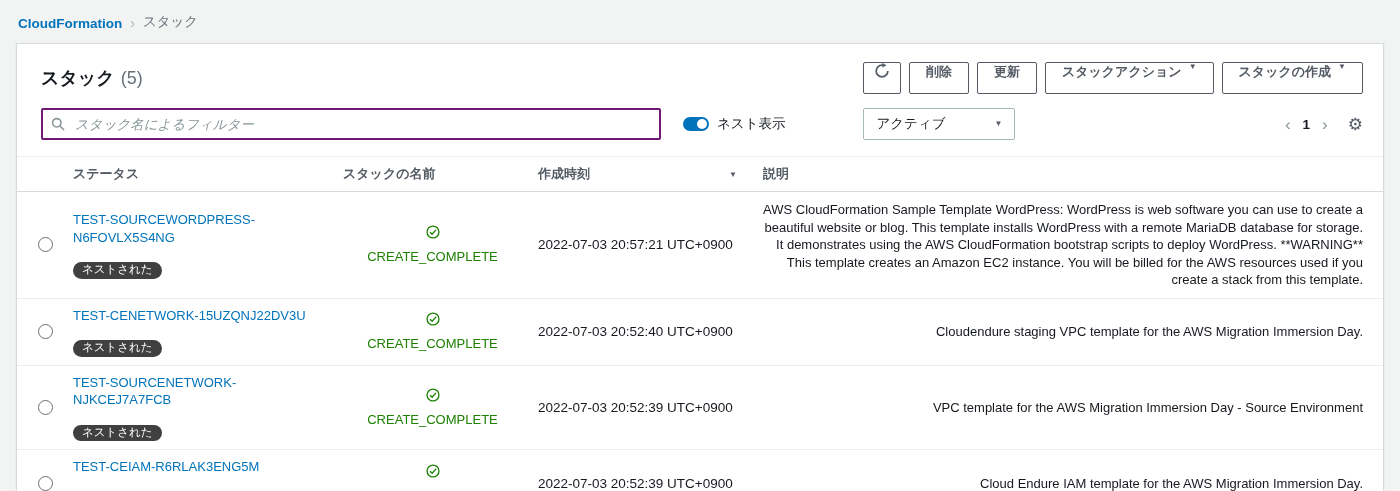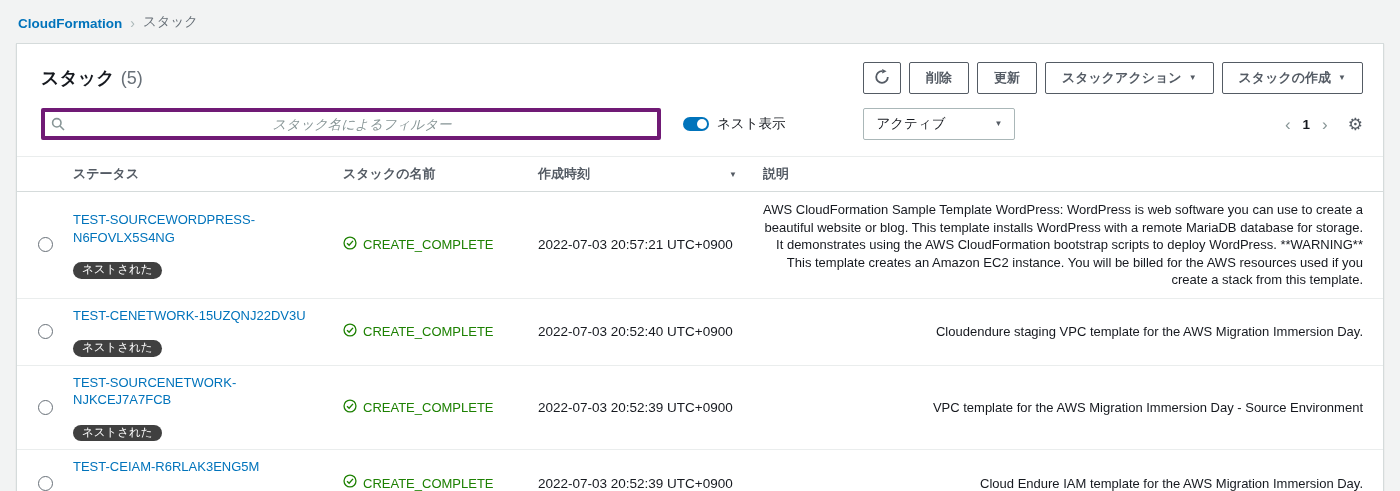--- a/index.html
+++ b/index.html
@@ -38,46 +38,45 @@
   .header-actions { display: flex; align-items: center; gap: 8px; }
   .btn {
     height: 32px;
     background: #ffffff;
     border: 1px solid #545b64;
     border-radius: 2px;
     color: #545b64;
     font-weight: 700;
     font-size: 13px;
     padding: 0 16px;
-    display: inline-flex; align-items: center; gap: 7px;
+    display: inline-flex; align-items: flex-start; gap: 7px;
     cursor: pointer;
     font-family: "Liberation Sans", sans-serif;
   }
   .btn-icon-only { width: 38px; padding: 0; justify-content: center; }
   .caret { font-size: 8px; color: #545b64; line-height: 1; }
 
   
   .controls {
     display: flex; align-items: center;
     padding: 0 20px 16px 24px;
   }
   .search-box {
     position: relative;
     width: 620px; height: 32px;
     flex: 0 0 auto;
   }
   .search-box input {
     width: 100%; height: 100%;
-    border: 4px solid #701a75; border-radius: 2px;
+    border: 2px solid #701a75; border-radius: 2px;
     padding: 0 10px 0 32px;
     font-size: 13.5px;
     font-family: "Liberation Sans", sans-serif;
     color: #16191f;
     outline: none;
-    text-align: center;
   }
   .search-box input::placeholder { color: #879596; font-style: italic; }
   .search-icon { position: absolute; left: 10px; top: 9px; }
 
   .toggle-group { display: flex; align-items: center; gap: 8px; margin-left: 22px; cursor: pointer; }
   .toggle-track {
     width: 26px; height: 14px; border-radius: 8px;
     background: #0073bb; position: relative;
   }
   .toggle-knob {
@@ -142,21 +141,21 @@
   .name-cell { display: flex; flex-direction: column; align-items: flex-start; gap: 16px; padding: 8px 16px 8px 0; }
   .stack-link {
     color: #0073bb; text-decoration: none; font-size: 13px; font-weight: 400;
     word-break: break-word; line-height: 1.35; cursor: pointer;
   }
   .badge {
     background: #404040; color: #ffffff;
     font-size: 11.5px; border-radius: 10px;
     padding: 2px 9px 3px 9px; line-height: 1;
   }
-  .status-cell { display: flex; align-items: center; gap: 6px; }
+  .status-cell { display: flex; align-items: center; gap: 6px; flex-direction: column; }
   .status-text { color: #1d8102; font-size: 13px; }
   .date-cell { font-size: 13.5px; color: #16191f; white-space: nowrap; }
   .desc-cell { font-size: 13px; color: #16191f; line-height: 1.35; padding: 9px 20px 9px 0; text-align: right; }
 </style>
 </head>
 <body>
 
 <div class="breadcrumb">
   <a class="crumb-link">CloudFormation</a>
   <span class="crumb-sep">›</span>

